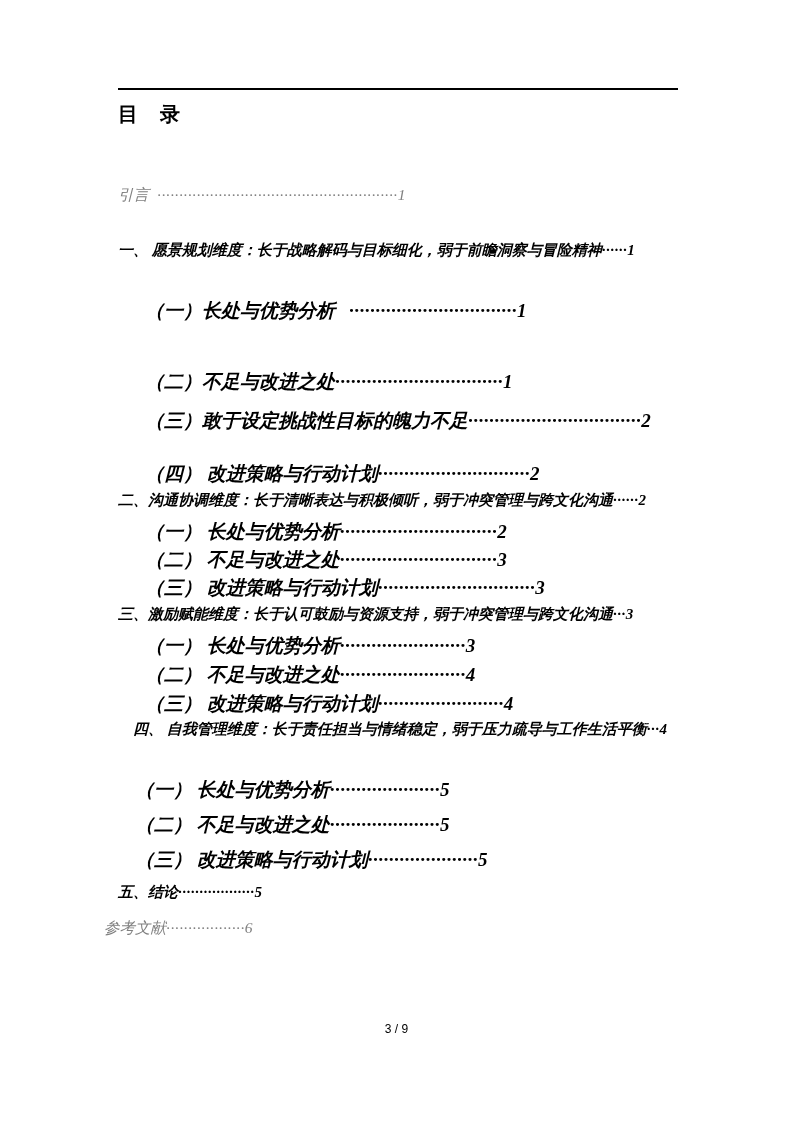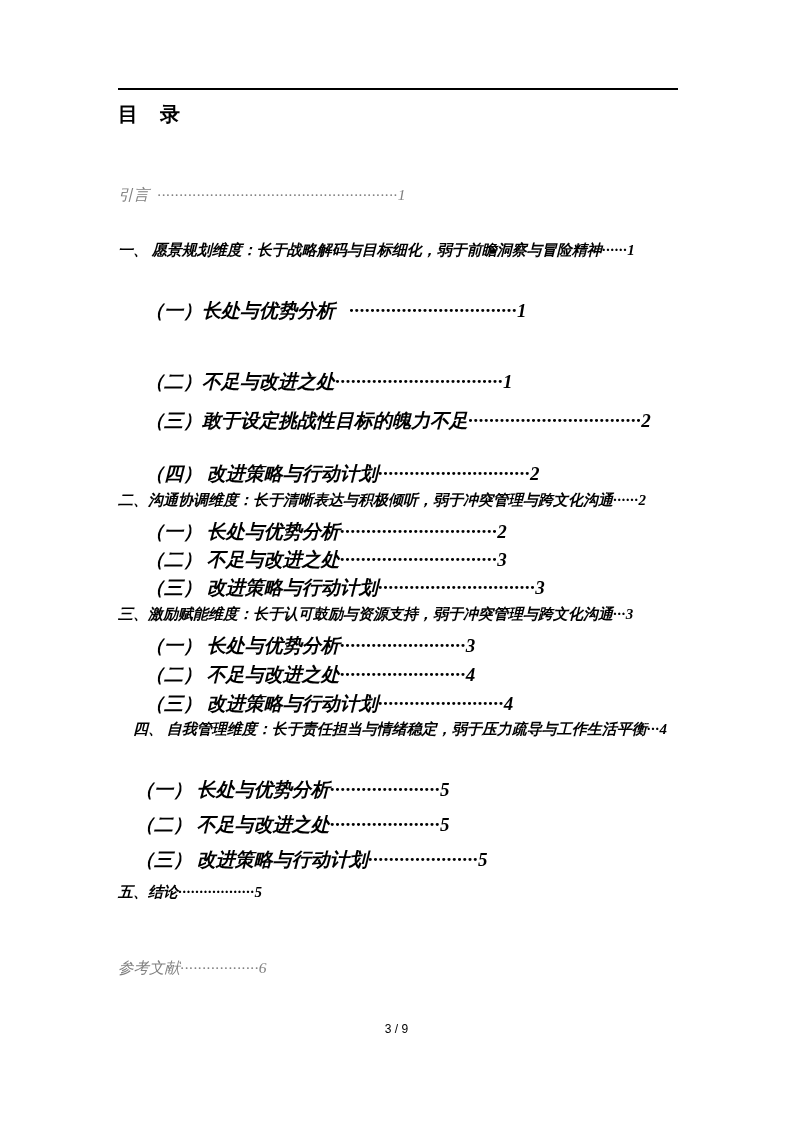--- a/index.html
+++ b/index.html
@@ -101,18 +101,18 @@
       <div class="toc-entry lvl-h2" style="position: absolute; left: 145px; top: 390px; width: 530px;"><span class="txt">（三） 改进策略与行动计划</span><span class="leader">······························</span><span class="pg">3</span></div>
       <div class="toc-entry lvl-h1" style="position: absolute; left: 118px; top: 419px; width: 560px;"><span class="txt">三、激励赋能维度：长于认可鼓励与资源支持，弱于冲突管理与跨文化沟通</span><span class="leader">···</span><span class="pg">3</span></div>
       <div class="toc-entry lvl-h2" style="position: absolute; left: 145px; top: 448px; width: 530px;"><span class="txt">（一） 长处与优势分析</span><span class="leader">························</span><span class="pg">3</span></div>
       <div class="toc-entry lvl-h2" style="position: absolute; left: 145px; top: 477px; width: 530px;"><span class="txt">（二） 不足与改进之处</span><span class="leader">························</span><span class="pg">4</span></div>
       <div class="toc-entry lvl-h2" style="position: absolute; left: 145px; top: 506px; width: 530px;"><span class="txt">（三） 改进策略与行动计划</span><span class="leader">························</span><span class="pg">4</span></div>
       <div class="toc-entry lvl-h1" style="position: absolute; left: 118px; top: 534px; width: 560px;"><span class="txt">　四、 自我管理维度：长于责任担当与情绪稳定，弱于压力疏导与工作生活平衡</span><span class="leader">···</span><span class="pg">4</span></div>
       <div class="toc-entry lvl-h2" style="position: absolute; left: 135px; top: 592px; width: 540px;"><span class="txt">（一） 长处与优势分析</span><span class="leader">·····················</span><span class="pg">5</span></div>
       <div class="toc-entry lvl-h2" style="position: absolute; left: 135px; top: 627px; width: 540px;"><span class="txt">（二） 不足与改进之处</span><span class="leader">·····················</span><span class="pg">5</span></div>
       <div class="toc-entry lvl-h2" style="position: absolute; left: 135px; top: 662px; width: 540px;"><span class="txt">（三） 改进策略与行动计划</span><span class="leader">·····················</span><span class="pg">5</span></div>
       <div class="toc-entry lvl-h1" style="position: absolute; left: 118px; top: 697px; width: 560px;"><span class="txt">五、结论</span><span class="leader">··················</span><span class="pg">5</span></div>
-      <div class="toc-entry lvl-front" style="position: absolute; left: 118px; top: 733px; width: 560px; margin-top: 40px;"><span class="txt">参考文献</span><span class="leader">··················</span><span class="pg">6</span></div>
+      <div class="toc-entry lvl-front" style="position: absolute; left: 104px; top: 733px; width: 560px;"><span class="txt">参考文献</span><span class="leader">··················</span><span class="pg">6</span></div>
     </div>
 
   <div class="footer">3 / 9</div>
 
 </div>
 
 </body></html>

